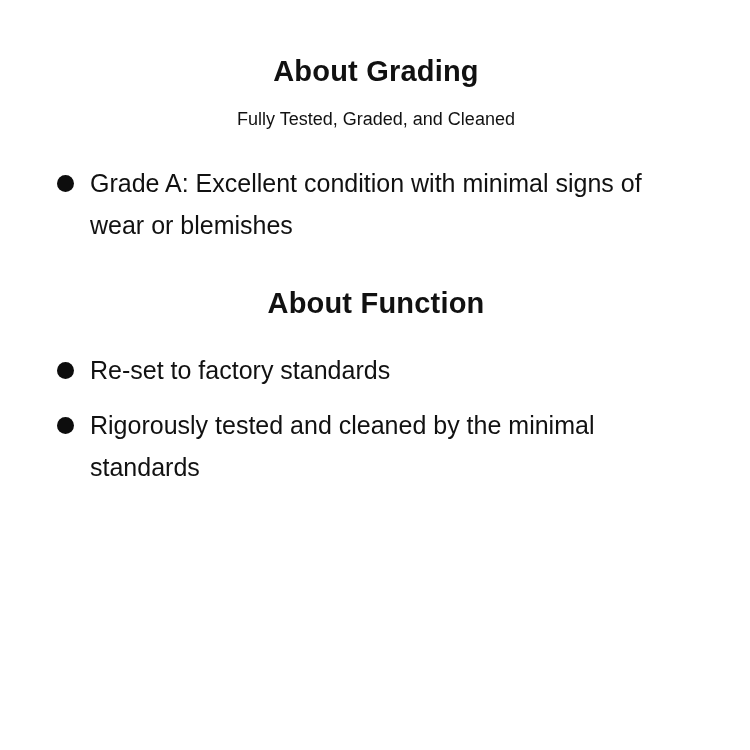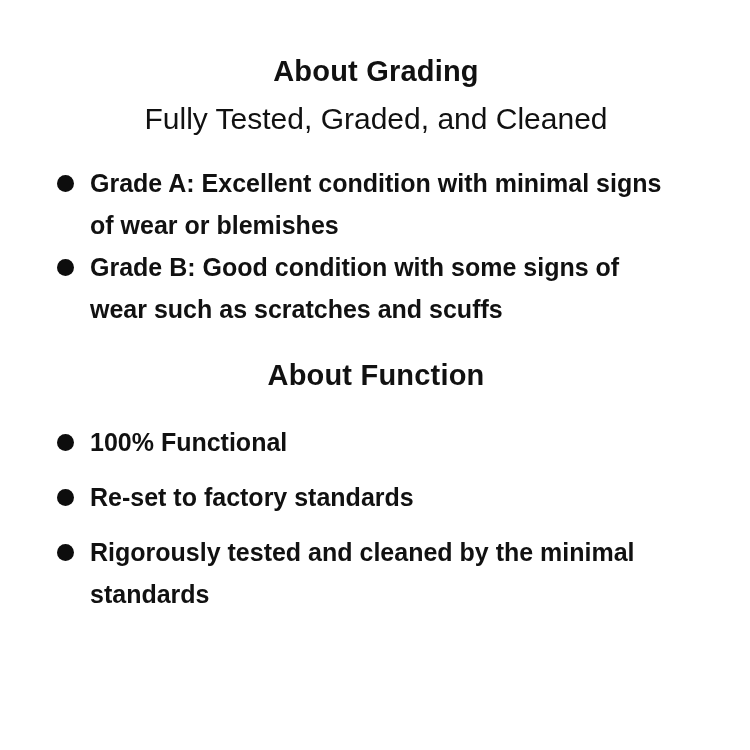--- a/index.html
+++ b/index.html
@@ -18,39 +18,38 @@
   }
   .section-title {
     font-size: 29px;
     font-weight: bold;
     text-align: center;
     line-height: 34px;
     margin: 0;
     letter-spacing: 0.2px;
   }
   .subtitle {
-    font-size: 30px;
+    font-size: 18px;
     font-weight: normal;
     text-align: center;
     line-height: 32px;
     margin: 15px 0 0 0;
   }
   .list {
     list-style: none;
     margin: 0;
     padding: 0;
   }
   .grading-list { margin-top: 27px; }
-  .function-title { margin-top: 28px; }
+  .function-title { margin-top: 40px; }
   .function-list { margin-top: 29px; }
   .function-list .list-item { margin-bottom: 13px; }
   .list-item {
     display: flex;
     align-items: flex-start;
-    font-weight: bold;
   }
   .bullet {
     flex: 0 0 17px;
     width: 17px; height: 17px;
     border-radius: 50%;
     background: #0d0d0d;
     margin-top: 13px;
   }
   .item-text {
     font-size: 25px;
@@ -66,35 +65,27 @@
 
   <section>
     <h1 class="section-title">About Grading</h1>
     <p class="subtitle">Fully Tested, Graded, and Cleaned</p>
 
     <ul class="list grading-list">
       <li class="list-item">
         <span class="bullet"></span>
         <span class="item-text">Grade A: Excellent condition with minimal signs of wear or blemishes</span>
       </li>
-      <li class="list-item">
-        <span class="bullet"></span>
-        <span class="item-text">Grade B: Good condition with some signs of wear such as scratches and scuffs</span>
-      </li>
     </ul>
   </section>
 
   <section>
     <h1 class="section-title function-title">About Function</h1>
 
     <ul class="list function-list">
-      <li class="list-item">
-        <span class="bullet"></span>
-        <span class="item-text">100% Functional</span>
-      </li>
       <li class="list-item">
         <span class="bullet"></span>
         <span class="item-text">Re-set to factory standards</span>
       </li>
       <li class="list-item">
         <span class="bullet"></span>
         <span class="item-text">Rigorously tested and cleaned by the minimal standards</span>
       </li>
     </ul>
   </section>

